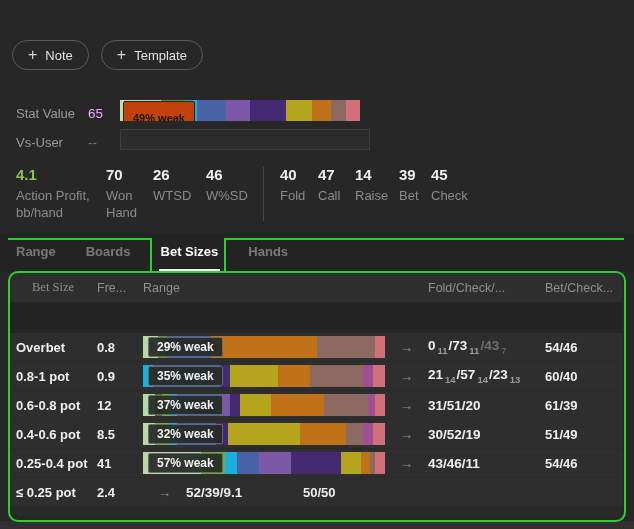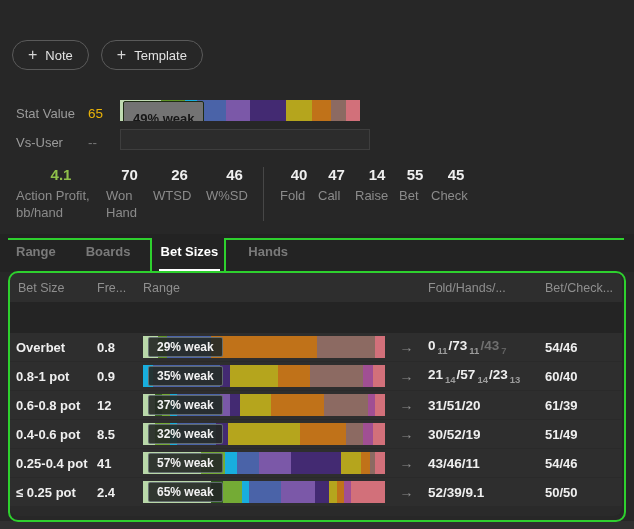--- a/index.html
+++ b/index.html
@@ -17,33 +17,33 @@
 
   
   .actions{position:absolute;top:40px;left:12px;display:flex;gap:12px;}
   .pill{height:30px;border:1px solid #5a5a5a;border-radius:16px;background:transparent;color:#e2e2e2;
         font-family:inherit;font-size:13px;padding:0 15px;display:flex;align-items:center;gap:8px;cursor:pointer;}
   .pill .plus{font-size:16px;color:#d5d5d5;font-weight:400;line-height:1;}
 
   
   .frow{position:absolute;left:16px;display:flex;align-items:flex-end;}
   .flabel{width:72px;color:#9b9b9b;font-size:13px;}
-  .fval{width:32px;font-size:13.5px;color:#eab308;}
+  .fval{width:32px;font-size:13.5px;color:#f0abfc;}
   .fval.muted{color:#777;}
   .stat-bar{position:relative;width:240px;height:21px;overflow:hidden;}
   .segs{position:absolute;inset:0;display:flex;}
   .segs i{display:block;height:100%;}
-  .toplabel{position:absolute;left:3px;top:1px;bottom:1px;background:#737373;color:#161616;border:1px solid #1e2b14;
-            font-size:13px;font-weight:700;padding:16px 9px;display:flex;align-items:center;border-radius:2px;white-space:nowrap;}
+  .toplabel{position:absolute;left:3px;top:1px;bottom:1px;background:#c2410c;color:#161616;border:1px solid #1e2b14;
+            font-size:11px;font-weight:700;padding:16px 9px;display:flex;align-items:center;border-radius:2px;white-space:nowrap;}
   .vs-input{width:236px;height:19px;background:#2c2c2c;border:1px solid #3e3e3e;color:#ddd;font-family:inherit;font-size:13px;padding:0 6px;}
 
   
   .stats{position:absolute;top:166px;left:16px;right:10px;display:flex;}
   .sgroup{display:flex;}
-  .stat .v{font-size:15px;font-weight:700;color:#efefef;text-align:center;}
+  .stat .v{font-size:15px;font-weight:700;color:#efefef;}
   .stat .l{font-size:13px;color:#8b8b8b;line-height:1.32;margin-top:4px;}
   .sgroup.left .stat:nth-child(1){width:90px;}
   .sgroup.left .stat:nth-child(2){width:47px;}
   .sgroup.left .stat:nth-child(3){width:53px;}
   .sgroup.left .stat:nth-child(4){width:57px;}
   .sdivider{width:1px;background:#474747;height:54px;margin:1px 16px 0 0;}
   .sgroup.right .stat:nth-child(1){width:38px;}
   .sgroup.right .stat:nth-child(2){width:37px;}
   .sgroup.right .stat:nth-child(3){width:44px;}
   .sgroup.right .stat:nth-child(4){width:32px;}
@@ -62,21 +62,21 @@
           background:transparent;pointer-events:none;z-index:5;}
   .g-h1{left:8px;top:238px;width:142px;height:2px;}
   .g-h2{left:224px;top:238px;width:400px;height:2px;}
   .g-v1{left:150px;top:238px;width:2px;height:35px;}
   .g-v2{left:224px;top:238px;width:2px;height:35px;}
 
   
   .table{position:absolute;left:10px;top:273px;width:612px;height:243px;background:#2a2a2a;border-radius:8px;overflow:hidden;}
   .thead{position:relative;height:29px;background:#2e2e2e;}
   .th{position:absolute;top:0;height:29px;display:flex;align-items:center;color:#8f8f8f;font-size:12.5px;}
-  .th0{left:8px;} .th1{left:87px;} .th2{left:133px;} .th3{left:418px;} .th4{left:535px;}
+  .th0{left:22px;font-family:Liberation Serif, serif;} .th1{left:87px;} .th2{left:133px;} .th3{left:418px;} .th4{left:535px;}
   .tgap{height:31px;background:#242424;}
   .rows{}
   .trow{height:28px;margin-bottom:1px;background:#2e2e2e;display:flex;align-items:center;padding-left:6px;}
   .c-name{width:81px;font-size:13px;font-weight:700;color:#efefef;}
   .c-freq{width:46px;font-size:13px;font-weight:700;color:#efefef;}
   .c-bar{position:relative;width:242px;height:22px;overflow:hidden;cursor:pointer;}
   .bar-label{position:absolute;left:5px;top:1px;bottom:1px;background:rgba(37,41,38,.92);
              border:1px solid rgba(145,160,170,.55);color:#f2f2f2;font-size:12px;font-weight:700;
              padding:0 8px;display:flex;align-items:center;border-radius:2px;white-space:nowrap;}
   .c-arrow{width:43px;text-align:center;color:#8e8e8e;font-size:14px;}
@@ -157,21 +157,21 @@
         </div>
         <div class="stat">
           <div class="v">47</div>
           <div class="l">Call</div>
         </div>
         <div class="stat">
           <div class="v">14</div>
           <div class="l">Raise</div>
         </div>
         <div class="stat">
-          <div class="v">55</div>
+          <div class="v">39</div>
           <div class="l">Bet</div>
         </div>
         <div class="stat">
           <div class="v">45</div>
           <div class="l">Check</div>
         </div>
       </div>
   </div>
 
   <div class="tabstrip">
@@ -185,21 +185,21 @@
   <div class="g g-h2"></div>
   <div class="g g-v1"></div>
   <div class="g g-v2"></div>
   <div class="g-rect"></div>
 
   <div class="table">
     <div class="thead">
       <span class="th th0">Bet Size</span>
       <span class="th th1">Fre...</span>
       <span class="th th2">Range</span>
-      <span class="th th3">Fold/Hands/...</span>
+      <span class="th th3">Fold/Check/...</span>
       <span class="th th4">Bet/Check...</span>
     </div>
     <div class="tgap"></div>
     <div class="rows">
         <div class="trow">
           <div class="c-name">Overbet</div>
           <div class="c-freq">0.8</div>
           <div class="c-bar">
             <span class="segs">
               <i style="flex:0 0 6%;background:#b9d8a9"></i>
@@ -299,36 +299,20 @@
             </span>
             <span class="bar-label">57% weak</span>
           </div>
           <div class="c-arrow">→</div>
           <div class="c-fcr"><span>43/46/11</span></div>
           <div class="c-bc">54/46</div>
         </div>
         <div class="trow">
           <div class="c-name">≤ 0.25 pot</div>
           <div class="c-freq">2.4</div>
-          <div class="c-bar">
-            <span class="segs">
-              <i style="flex:0 0 28%;background:#b9d8a9"></i>
-              <i style="flex:0 0 5%;background:#2f5c1d"></i>
-              <i style="flex:0 0 8%;background:#74ab35"></i>
-              <i style="flex:0 0 3%;background:#18aede"></i>
-              <i style="flex:0 0 13%;background:#4a63a8"></i>
-              <i style="flex:0 0 14%;background:#7b58a8"></i>
-              <i style="flex:0 0 6%;background:#432a72"></i>
-              <i style="flex:0 0 3%;background:#b5a51d"></i>
-              <i style="flex:0 0 3%;background:#c07219"></i>
-              <i style="flex:0 0 3%;background:#a04f93"></i>
-              <i style="flex:0 0 14%;background:#d2707a"></i>
-            </span>
-            <span class="bar-label">65% weak</span>
-          </div>
           <div class="c-arrow">→</div>
           <div class="c-fcr"><span>52/39/9.1</span></div>
           <div class="c-bc">50/50</div>
         </div>
       </div>
   </div>
 
   <div class="bottom-strip"></div>
 </div>
 

